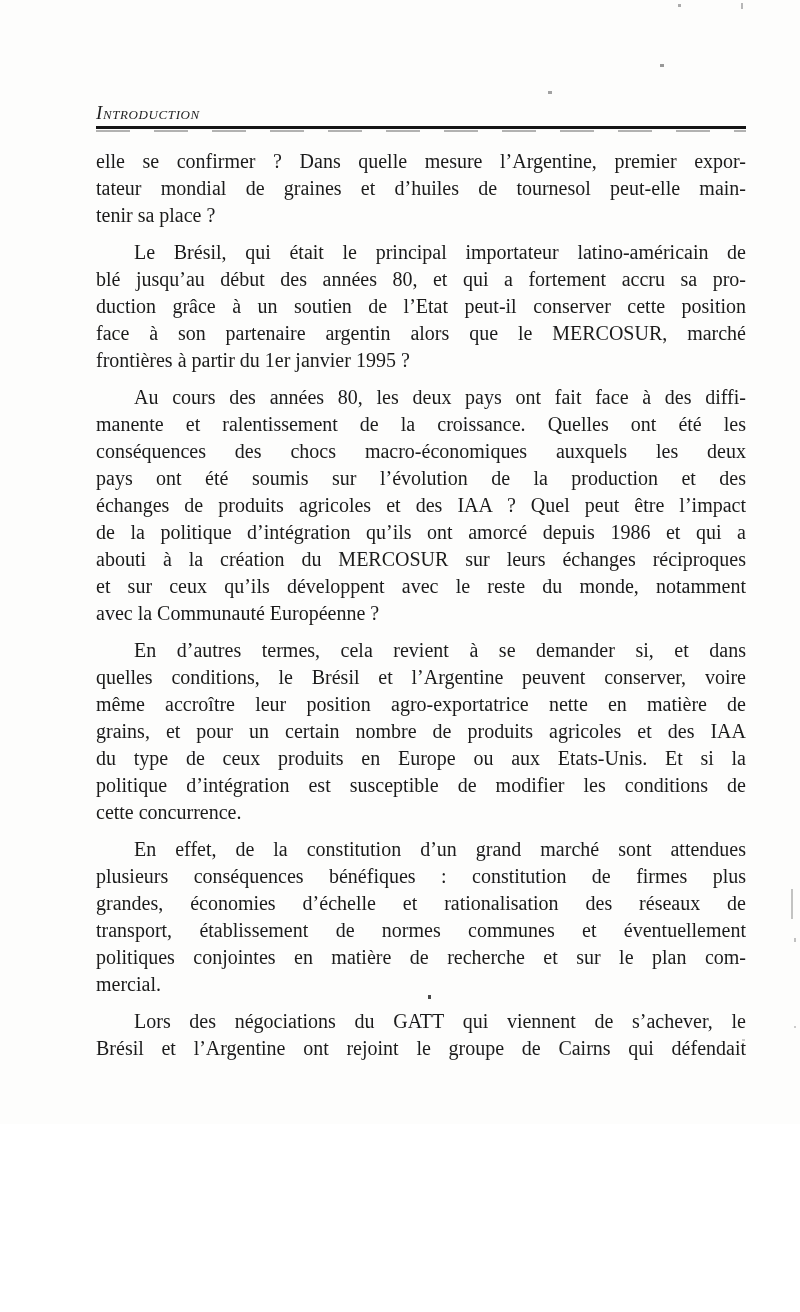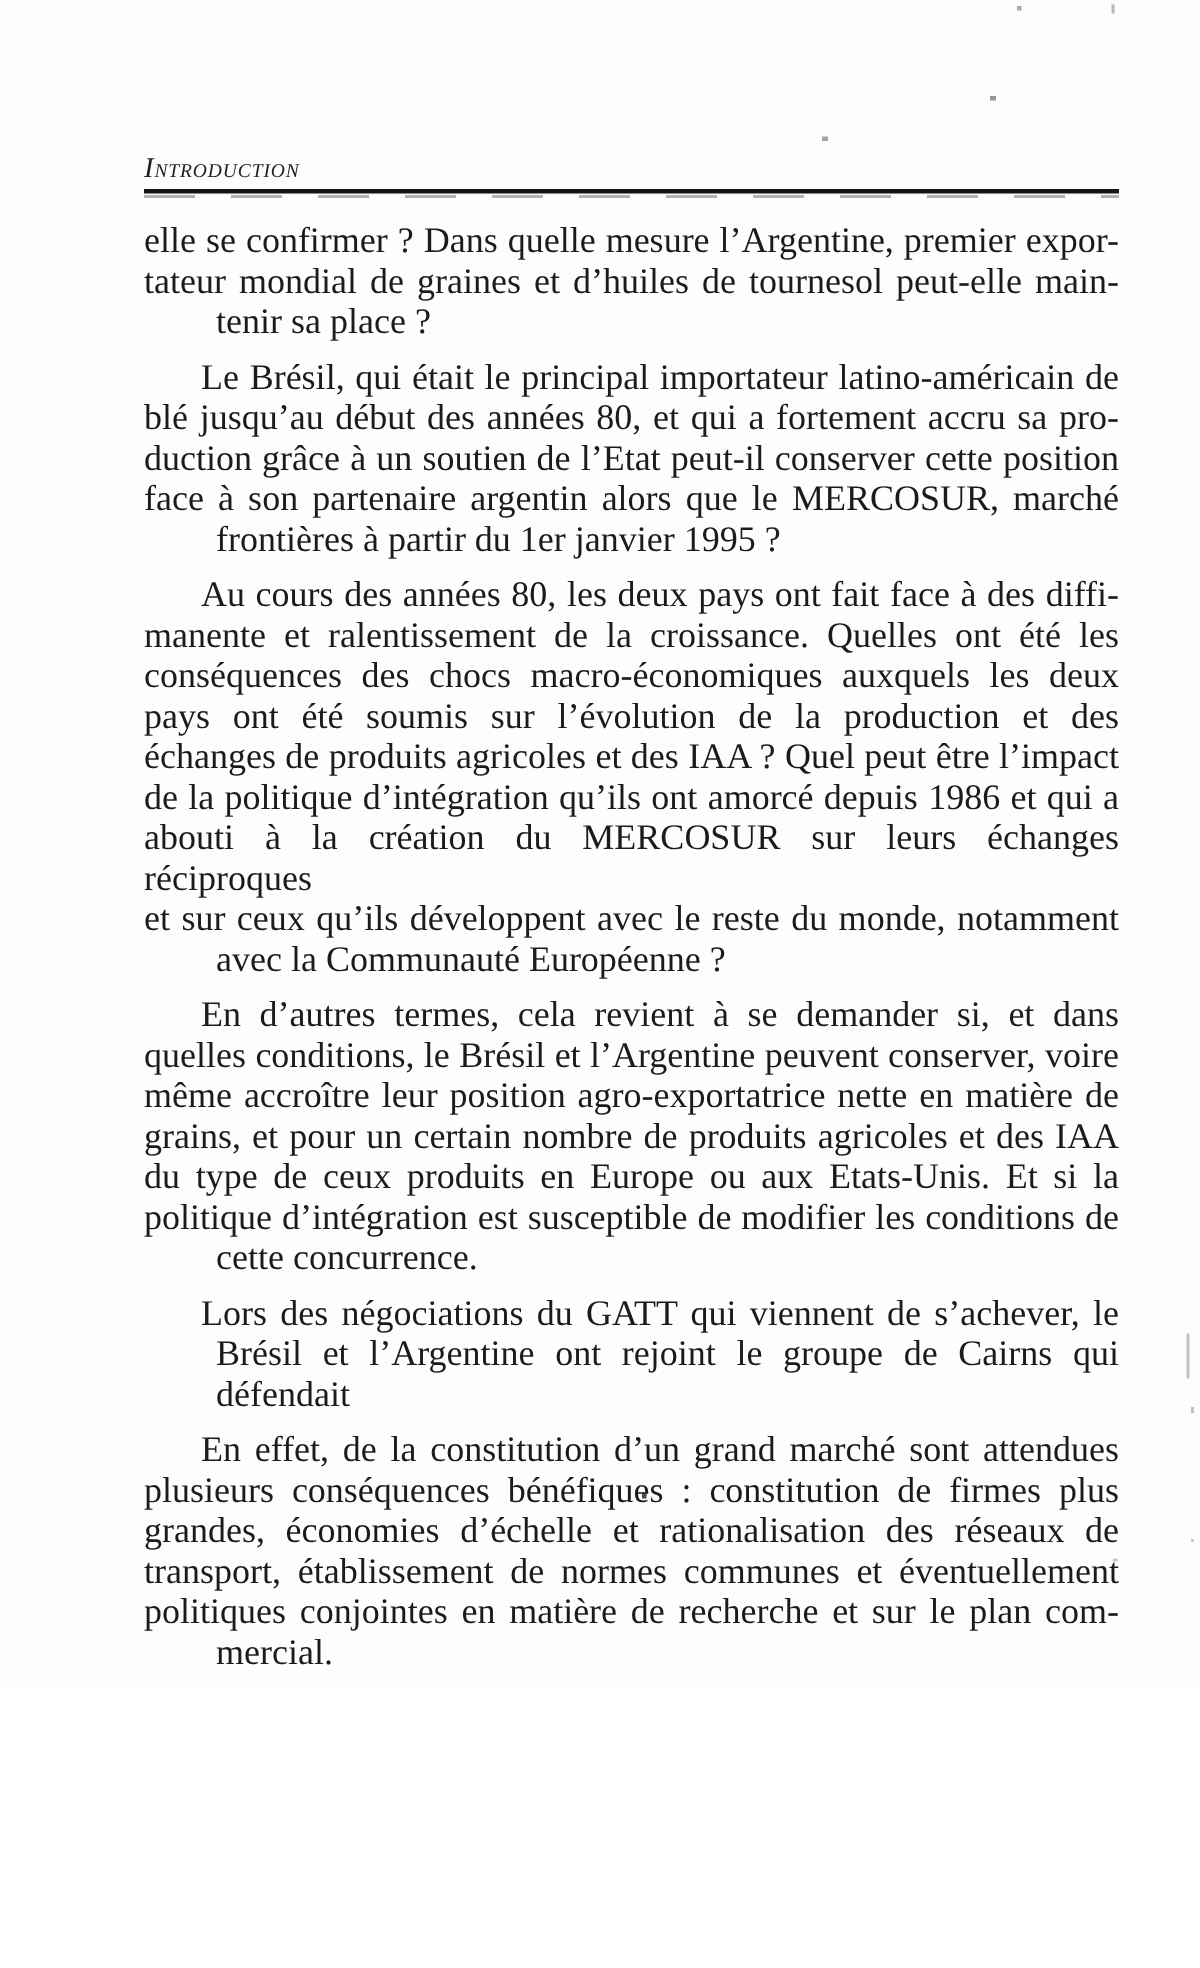--- a/index.html
+++ b/index.html
@@ -39,30 +39,30 @@
     height: 2px;
     margin-top: 1px;
     background: repeating-linear-gradient(90deg,
       rgba(25,25,25,0.55) 0 34px,
       rgba(25,25,25,0) 34px 58px);
     opacity: 0.6;
   }
   .text-block { margin-top: 16px; }
   .para {
     margin: 0 0 10px 0;
-    font-size: 24px;
+    font-size: 20px;
     line-height: 27px;
     color: #1b1b1b;
   }
   .para:last-child { margin-bottom: 0; }
   .line {
     text-align: justify;
     text-align-last: justify;
   }
-  .para .line:last-child { text-align-last: left; margin-left: 48px; }
+  .para .line:last-child { text-align-last: left; }
   .para.continues .line:last-child { text-align-last: justify; }
   .para.indent .line:first-child { text-indent: 38px; }
   .page-number {
     position: absolute;
     left: 96px; top: 1205px;
     width: 650px;
     text-align: center;
     font-size: 20px;
     color: #222;
   }
@@ -104,31 +104,31 @@
         </div>
         <div class="para indent">
           <div class="line">En d’autres termes, cela revient à se demander si, et dans</div>
           <div class="line">quelles conditions, le Brésil et l’Argentine peuvent conserver, voire</div>
           <div class="line">même accroître leur position agro-exportatrice nette en matière de</div>
           <div class="line">grains, et pour un certain nombre de produits agricoles et des IAA</div>
           <div class="line">du type de ceux produits en Europe ou aux Etats-Unis. Et si la</div>
           <div class="line">politique d’intégration est susceptible de modifier les conditions de</div>
           <div class="line">cette concurrence.</div>
         </div>
-        <div class="para indent continues">
-          <div class="line">Lors des négociations du GATT qui viennent de s’achever, le</div>
-          <div class="line">Brésil et l’Argentine ont rejoint le groupe de Cairns qui défendait</div>
-        </div>
         <div class="para indent">
           <div class="line">En effet, de la constitution d’un grand marché sont attendues</div>
           <div class="line">plusieurs conséquences bénéfiques : constitution de firmes plus</div>
           <div class="line">grandes, économies d’échelle et rationalisation des réseaux de</div>
           <div class="line">transport, établissement de normes communes et éventuellement</div>
           <div class="line">politiques conjointes en matière de recherche et sur le plan com-</div>
           <div class="line">mercial.</div>
+        </div>
+        <div class="para indent continues">
+          <div class="line">Lors des négociations du GATT qui viennent de s’achever, le</div>
+          <div class="line">Brésil et l’Argentine ont rejoint le groupe de Cairns qui défendait</div>
         </div>
       </div>
   </div>
 
   <div class="page-number">8</div>
 
   <div class="speck" style="left:678px;top:4px;width:3px;height:3px;background:#777;opacity:.6;"></div>
   <div class="speck" style="left:741px;top:3px;width:2px;height:6px;background:#888;opacity:.6;"></div>
   <div class="speck" style="left:660px;top:64px;width:4px;height:3px;background:#555;opacity:.6;"></div>
   <div class="speck" style="left:548px;top:91px;width:4px;height:3px;background:#666;opacity:.6;"></div>

